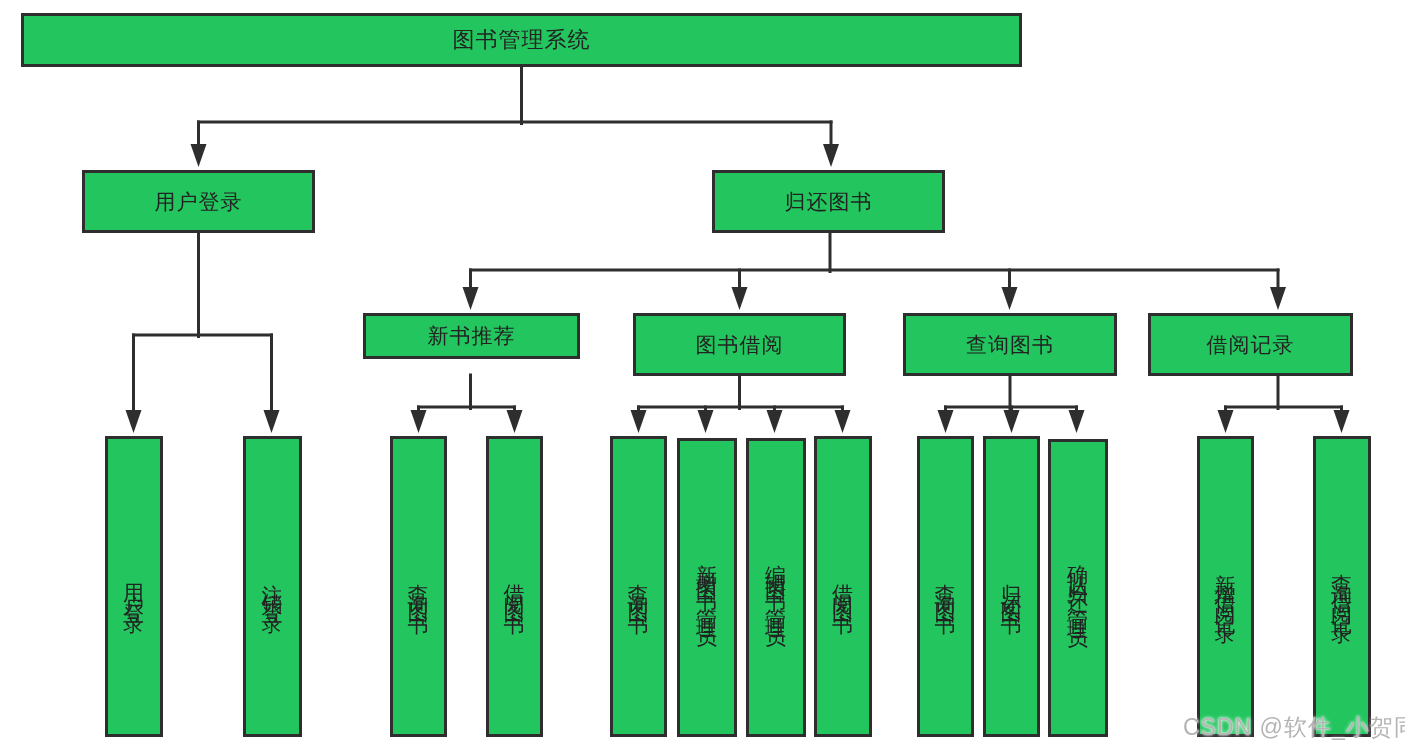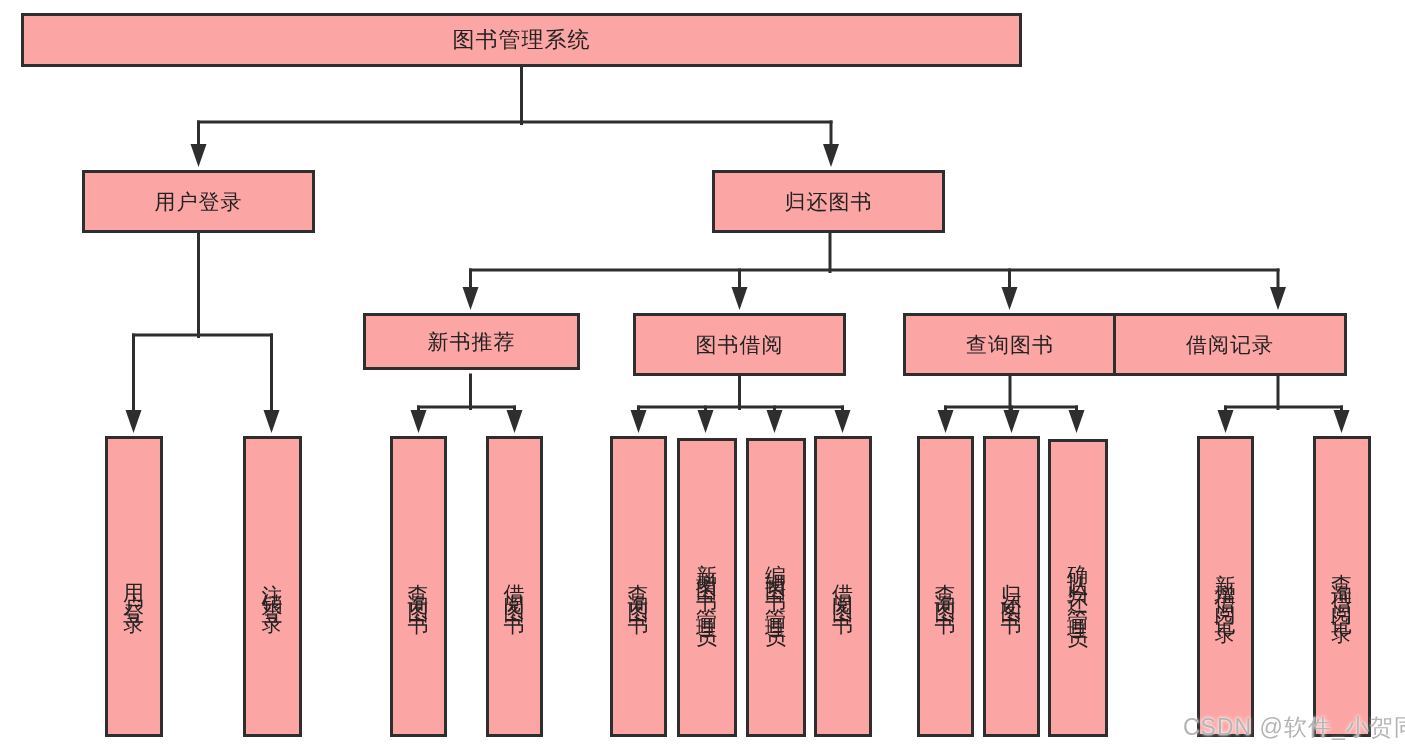--- a/index.html
+++ b/index.html
@@ -1,19 +1,19 @@
 <!DOCTYPE html>
 <html><head>
 <meta charset="utf-8">
 <style>
   html,body{margin:0;padding:0;background:#ffffff;}
   body{font-family:"Liberation Sans","DejaVu Sans",sans-serif;}
   #stage{position:relative;width:1405px;height:747px;background:#ffffff;overflow:hidden;}
   #wires{position:absolute;left:0;top:0;width:1405px;height:747px;z-index:1;}
-  .node{position:absolute;box-sizing:border-box;background:#fca5a5;border:3px solid #2e2e2e;
+  .node{position:absolute;box-sizing:border-box;background:#22c55e;border:3px solid #2e2e2e;
         display:flex;align-items:center;justify-content:center;z-index:2;color:#222222;}
   .hbox span{font-size:21px;letter-spacing:1px;white-space:nowrap;}
   .root span{font-size:22px;}
   .vbox span{writing-mode:vertical-rl;text-orientation:mixed;font-size:21px;letter-spacing:10px;
              line-height:1;white-space:nowrap;}
   .vbox.long span{letter-spacing:9px;}
   #watermark{position:absolute;left:1183px;top:712px;z-index:3;font-size:23px;color:#b4b4b4;
              letter-spacing:1px;text-shadow:0 0 4px #ffffff,0 0 2px #ffffff;white-space:nowrap;}
 </style>
 </head>
@@ -80,30 +80,30 @@
     <span>图书管理系统</span>
   </div>
 
   <div class="node hbox" style="left:82px;top:170px;width:233px;height:63px;">
     <span>用户登录</span>
   </div>
   <div class="node hbox" style="left:712px;top:170px;width:233px;height:63px;">
     <span>归还图书</span>
   </div>
 
-  <div class="node hbox" style="left:363px;top:313px;width:217px;height:57px;">
+  <div class="node hbox" style="left:363px;top:313px;width:217px;height:46px;">
     <span>新书推荐</span>
   </div>
   <div class="node hbox" style="left:633px;top:313px;width:213px;height:63px;">
     <span>图书借阅</span>
   </div>
   <div class="node hbox" style="left:903px;top:313px;width:214px;height:63px;">
     <span>查询图书</span>
   </div>
-  <div class="node hbox" style="left:1113px;top:313px;width:234px;height:63px;">
+  <div class="node hbox" style="left:1148px;top:313px;width:205px;height:63px;">
     <span>借阅记录</span>
   </div>
 
   <div class="node vbox" style="left:105px;top:436px;width:58px;height:301px;">
     <span>用户登录</span>
   </div>
   <div class="node vbox" style="left:243px;top:436px;width:59px;height:301px;">
     <span>注销登录</span>
   </div>
 

